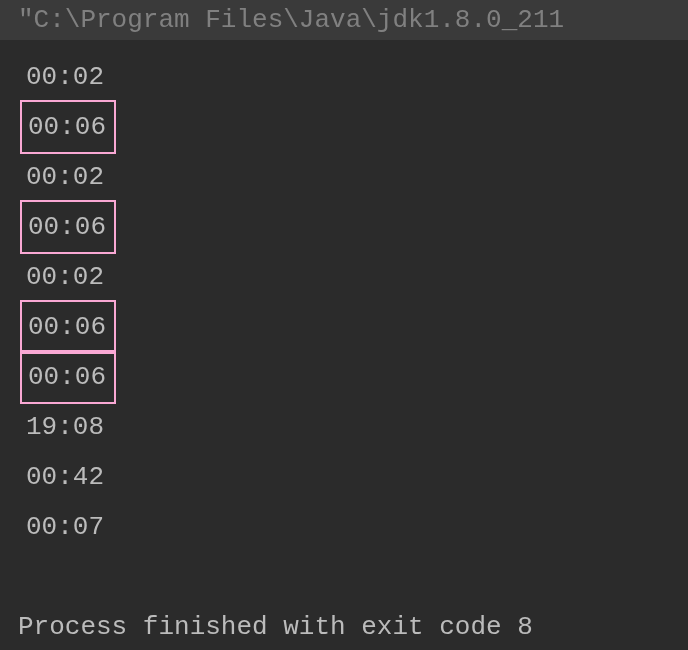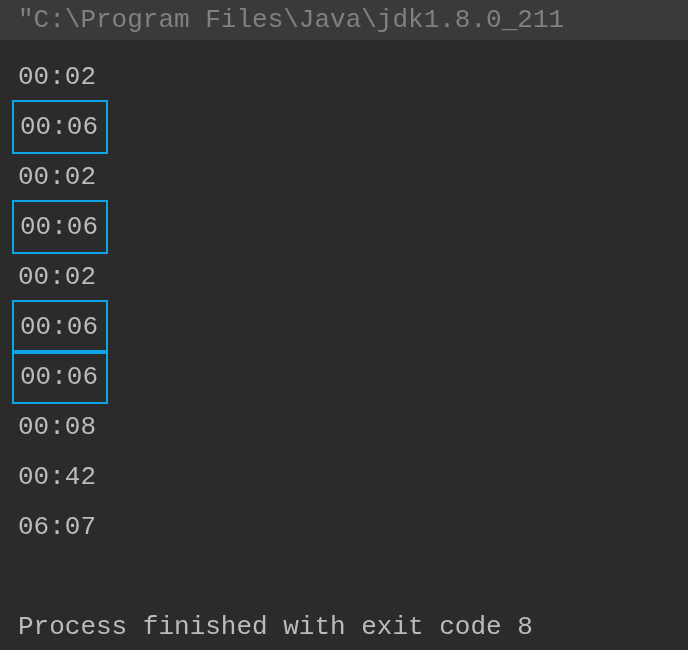--- a/index.html
+++ b/index.html
@@ -19,30 +19,30 @@
     }
     .header-line {
       background-color: #3a3a3a;
       color: #808080;
       padding: 5px 0 5px 18px;
       white-space: nowrap;
       overflow: hidden;
       margin-bottom: 12px;
     }
     .output-area {
-      padding-left: 18px;
+      padding-left: 26px;
     }
     .line {
       line-height: 1.95;
       display: inline-block;
       min-width: 96px;
       padding: 0 6px;
     }
     .highlighted {
-      border: 2px solid #0ea5e9;
+      border: 2px solid #f9a8d4;
     }
     .row {
       height: 50px;
       display: flex;
       align-items: center;
       margin-left: -6px;
     }
     .blank-row {
       height: 50px;
     }
@@ -75,26 +75,26 @@
   <div class="row">
       <span class="line">00:02</span>
     </div>
   <div class="row">
       <span class="line highlighted">00:06</span>
     </div>
   <div class="row">
       <span class="line highlighted">00:06</span>
     </div>
   <div class="row">
-      <span class="line">00:08</span>
+      <span class="line">19:08</span>
     </div>
   <div class="row">
       <span class="line">00:42</span>
     </div>
   <div class="row">
-      <span class="line">06:07</span>
+      <span class="line">00:07</span>
     </div>
   <div class="blank-row"></div>
 </div>
 
 <div class="footer-line">
   <span>Process finished with exit code 8</span>
 </div>
 
 </body></html>

